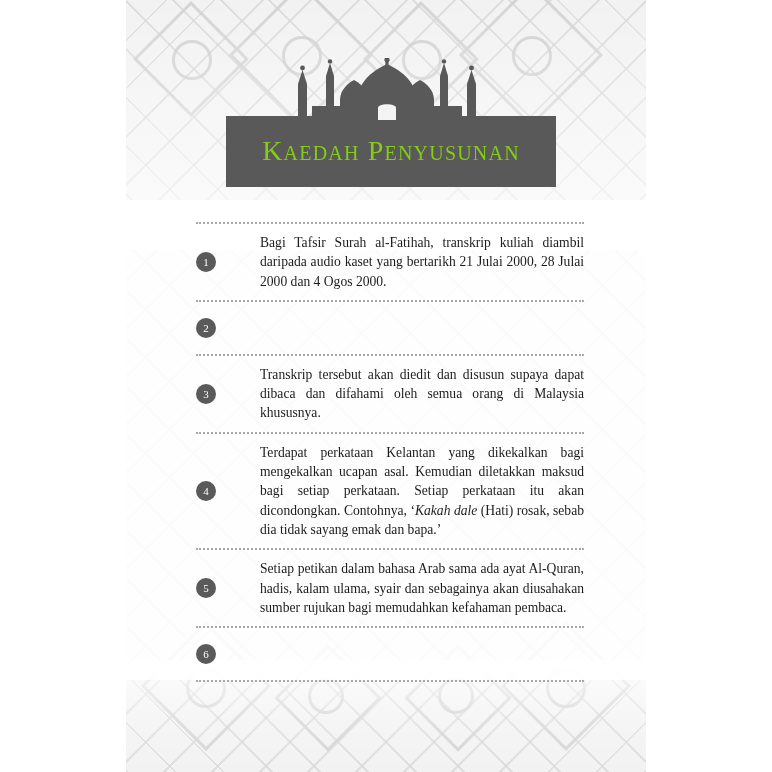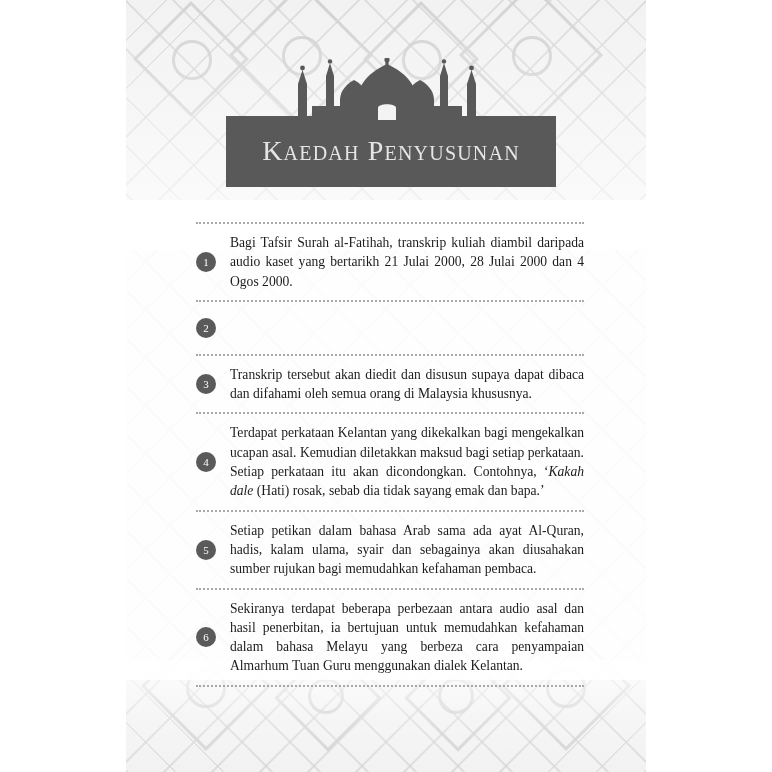--- a/index.html
+++ b/index.html
@@ -90,21 +90,21 @@
     width: 338px;
   }
   .mosque {
     position: relative;
     height: 60px;
     margin: 0 auto -2px auto;
     width: 210px;
   }
   .title-plate {
     background: #595959;
-    color: #e5e5e5;
+    color: #84cc16;
     text-align: center;
     padding: 18px 14px 20px 14px;
     margin-left: 8px;
   }
   .title-line {
     font-family: "Liberation Serif", serif;
     font-size: 28px;
     letter-spacing: 1.2px;
     line-height: 1.18;
     font-variant: small-caps;
@@ -144,20 +144,21 @@
     margin-right: 14px;
   }
   .ptext {
     flex: 1 1 auto;
     font-family: "Liberation Serif", serif;
     font-size: 13.6px;
     line-height: 1.42;
     color: #1b1b1b;
     text-align: justify;
     text-justify: inter-word;
+    margin-left: 30px;
   }
   .ptext i { font-style: italic; }
 </style>
 </head>
 <body>
 
 <div class="page">
 
   <div class="bg-panel"></div>
   <div class="bg-medallion m1"></div>
@@ -252,20 +253,19 @@
 
     <div class="point">
       <div class="badge">5</div>
       <div class="ptext">Setiap petikan dalam bahasa Arab sama ada ayat Al-Quran, hadis, kalam ulama, syair dan sebagainya akan diusahakan sumber rujukan bagi memudahkan kefahaman pembaca.</div>
     </div>
 
     <div class="divider"></div>
 
     <div class="point">
       <div class="badge">6</div>
-      <div class="ptext">Sekiranya terdapat beberapa perbezaan antara audio asal dan hasil penerbitan, ia bertujuan untuk memudahkan kefahaman dalam bahasa Melayu yang berbeza cara penyampaian Almarhum Tuan Guru menggunakan dialek Kelantan.</div>
     </div>
 
     <div class="divider"></div>
 
   </div>
 
 </div>
 
 </body></html>

